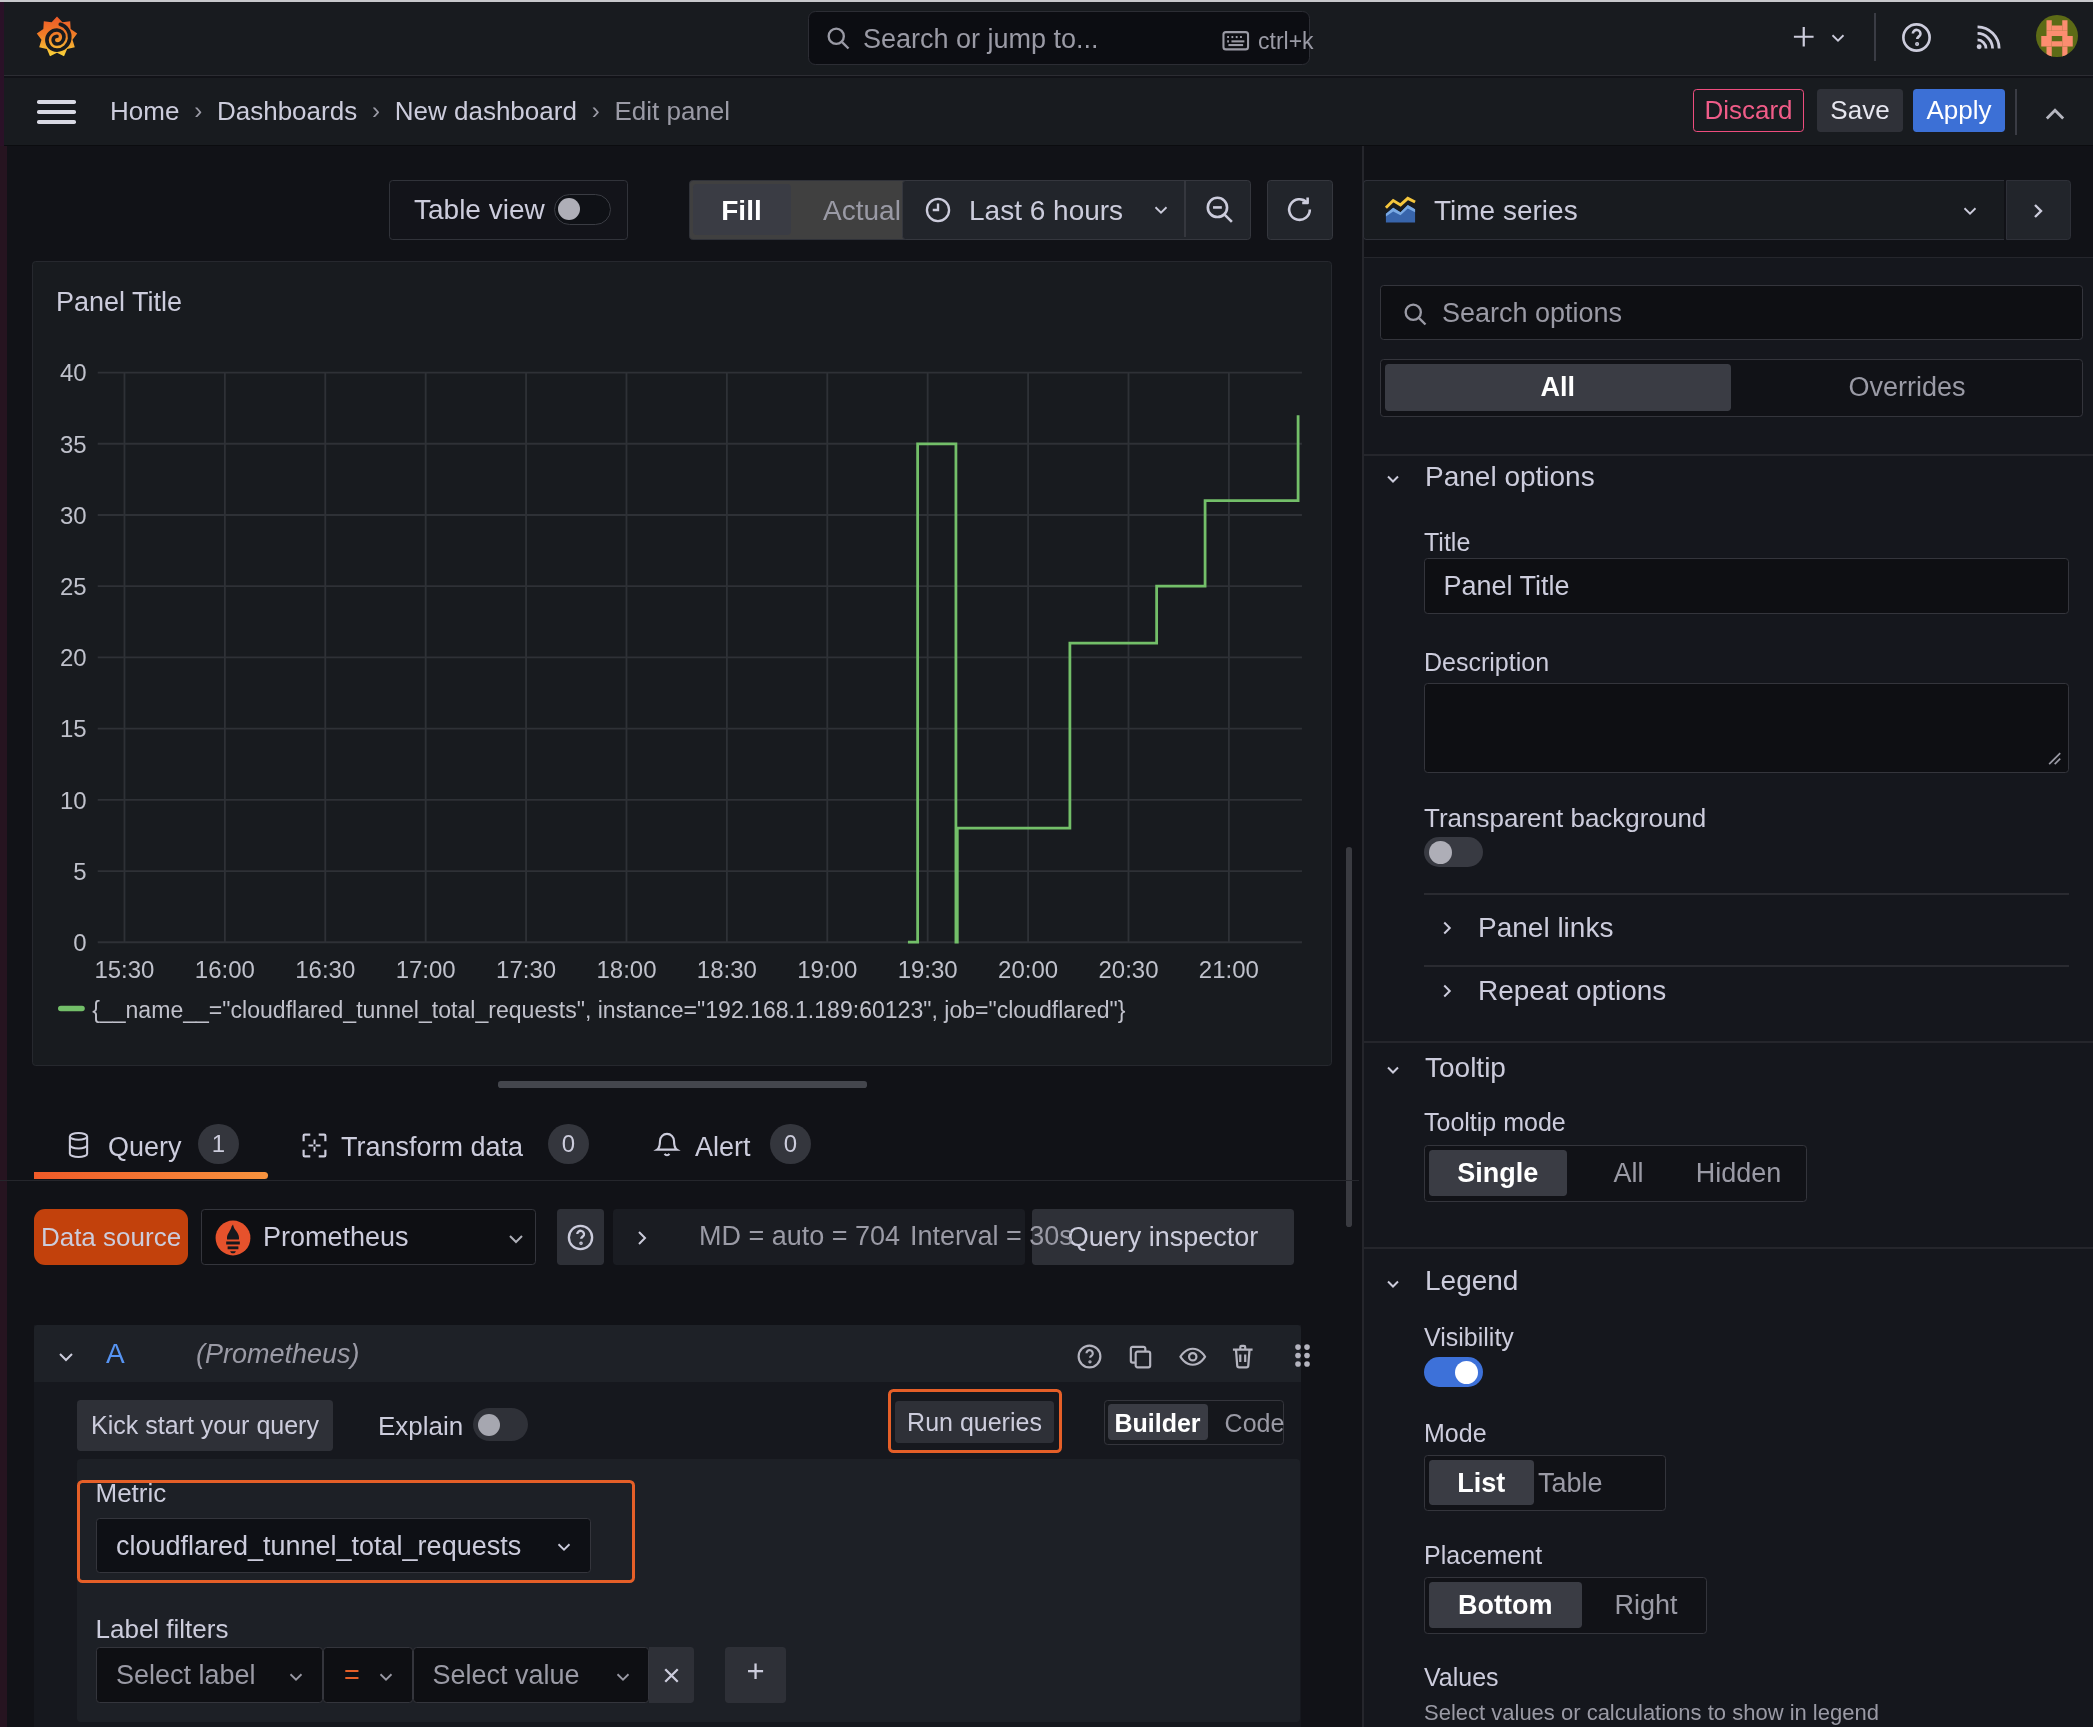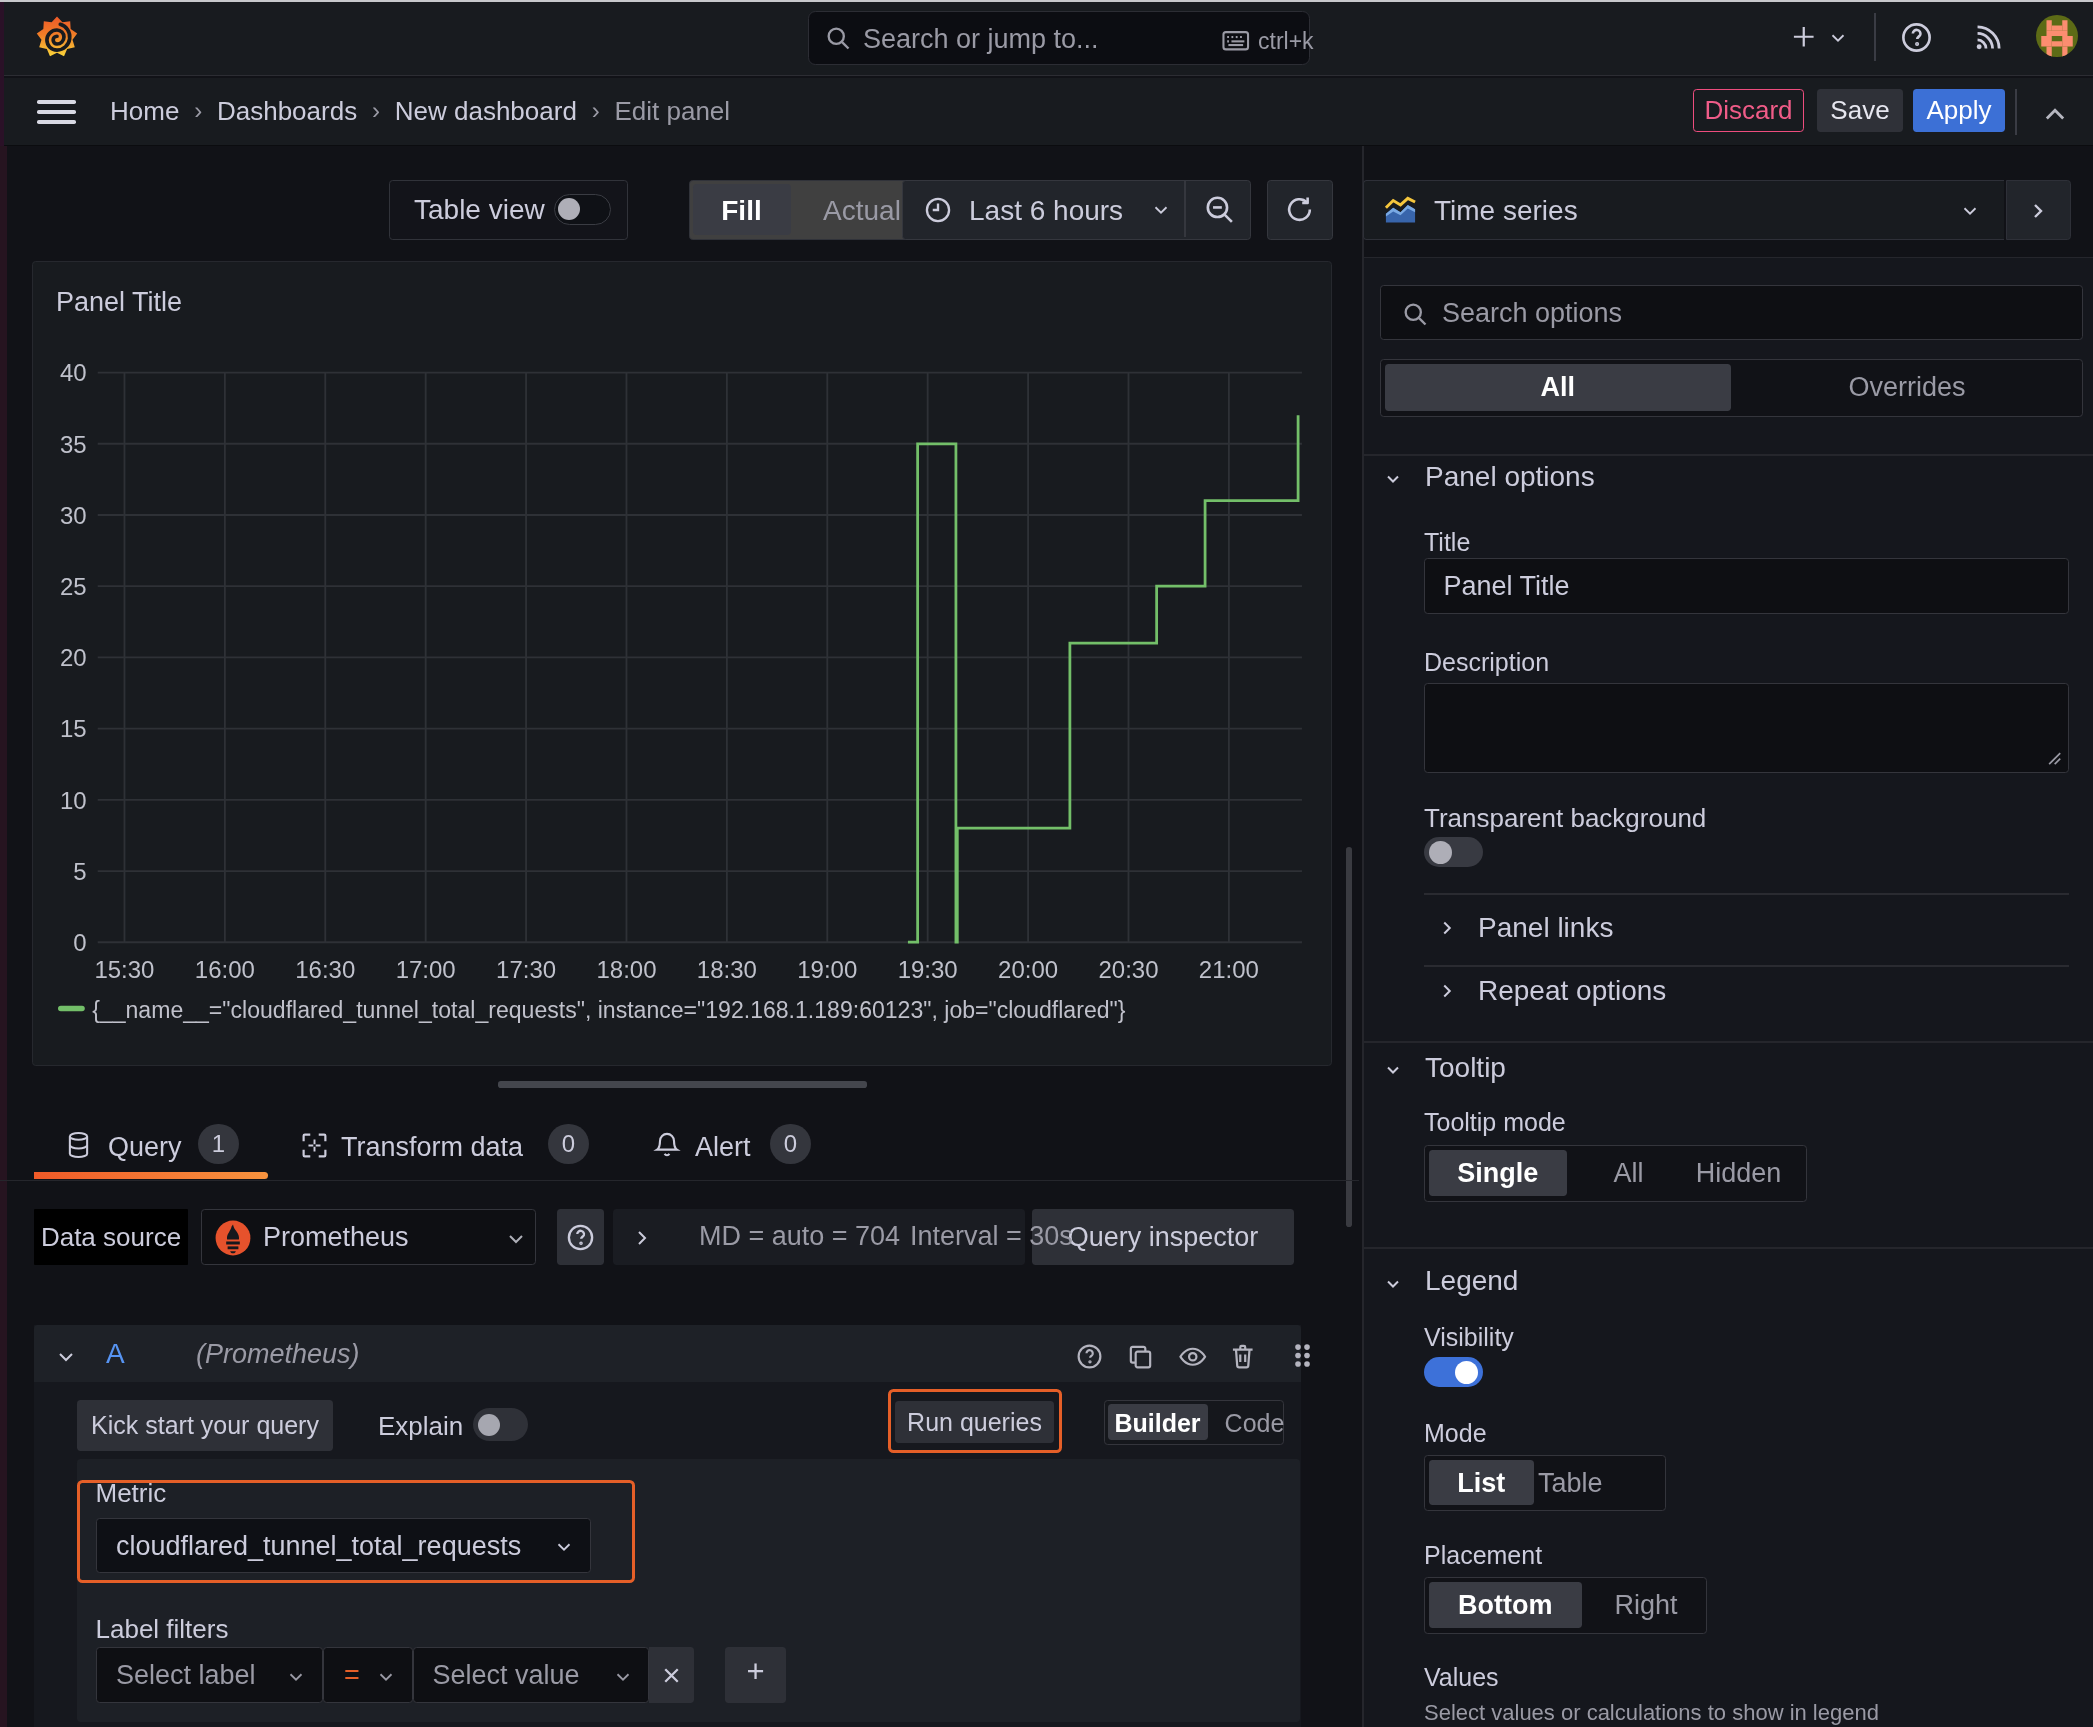--- a/index.html
+++ b/index.html
@@ -233,21 +233,21 @@
     <div class="abs" style="left:548px;top:7.4px;width:41px;height:40px;background:#34363d;border-radius:20px;text-align:center;line-height:40px;font-size:24px;color:#ccccdc;">0</div>
     <svg class="abs" style="left:653px;top:14px;" width="28" height="28" viewBox="0 0 24 24" fill="none" stroke="#ccccdc" stroke-width="1.8">
         <path d="M18 8.5a6 6 0 10-12 0c0 6-2.5 7.5-2.5 7.5h17S18 14.5 18 8.5"></path>
         <path d="M10 19.5a2.2 2.2 0 004 0"></path>
       </svg>
     <div class="abs txt" style="left:695px;top:14.8px;font-size:27px;">Alert</div>
     <div class="abs" style="left:770px;top:7.4px;width:41px;height:40px;background:#34363d;border-radius:20px;text-align:center;line-height:40px;font-size:24px;color:#ccccdc;">0</div>
     <div class="abs" style="left:34px;top:55px;width:234px;height:6.5px;background:linear-gradient(90deg,#f05a28,#f8933e);border-radius:0 3.7px 3.7px 0;"></div>
   </div>
 
-  <div class="abs" style="left:34px;top:1209px;width:154px;height:56px;background:#000000;border-radius:1px;color:#ccccdc;font-size:26px;display:flex;align-items:center;justify-content:center;">Data source</div>
+  <div class="abs" style="left:34px;top:1209px;width:154px;height:56px;background:#c2410c;border-radius:11px;color:#ccccdc;font-size:26px;display:flex;align-items:center;justify-content:center;">Data source</div>
   <div class="abs input" style="left:201px;top:1209px;width:335px;height:56px;">
     <svg class="abs" style="left:12px;top:9.2px;" width="38" height="38" viewBox="0 0 24 24">
         <circle cx="12" cy="12" r="11" fill="#e6522c"></circle>
         <path fill="#16181d" d="M12 3.4c.4 1.9 1.1 2.9 1.9 4 .9 1.3 1.9 2.7 1.9 4.4 0 .4 0 .8-.1 1.2H8.3c-.1-.4-.1-.8-.1-1.2 0-1.4.6-2.4 1.3-3.5.6-1 1.3-2 1.6-3.5.2-.5.7-.9.9-1.4z"></path>
         <rect x="7.7" y="14.2" width="8.6" height="1.9" fill="#16181d"></rect>
         <rect x="8.6" y="17.3" width="6.8" height="1.8" fill="#16181d"></rect>
         <path fill="#16181d" d="M10.2 20.3h3.6c-.3.9-1 1.4-1.8 1.4s-1.5-.5-1.8-1.4z"></path>
       </svg>
     <div class="abs txt" style="left:61px;top:12px;font-size:27px;">Prometheus</div>
     <svg class="abs" style="left:302px;top:16.6px;" width="24" height="24" viewBox="0 0 24 24" fill="none" stroke="#aeafb8" stroke-width="2">

